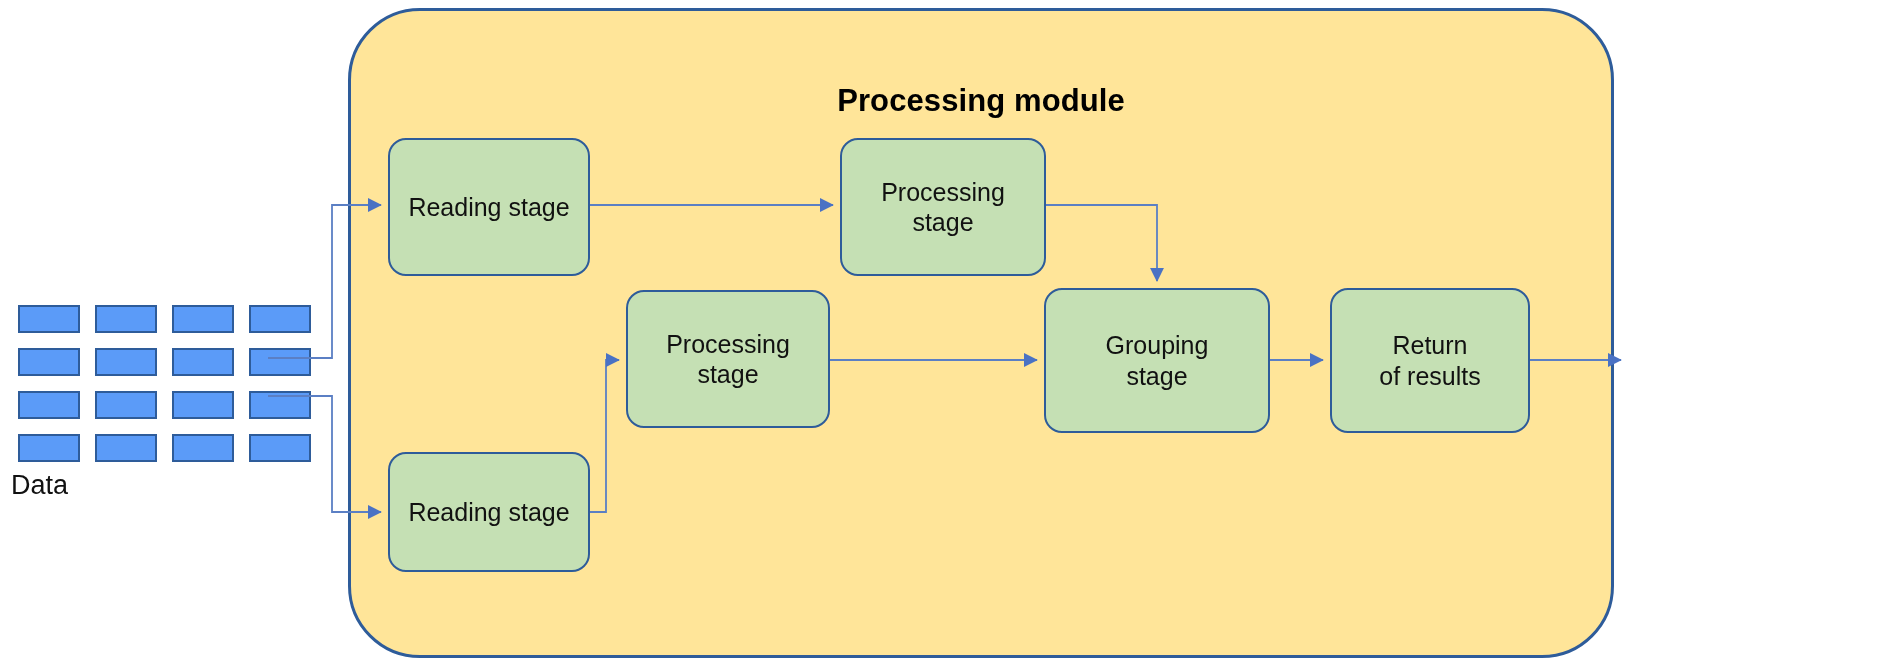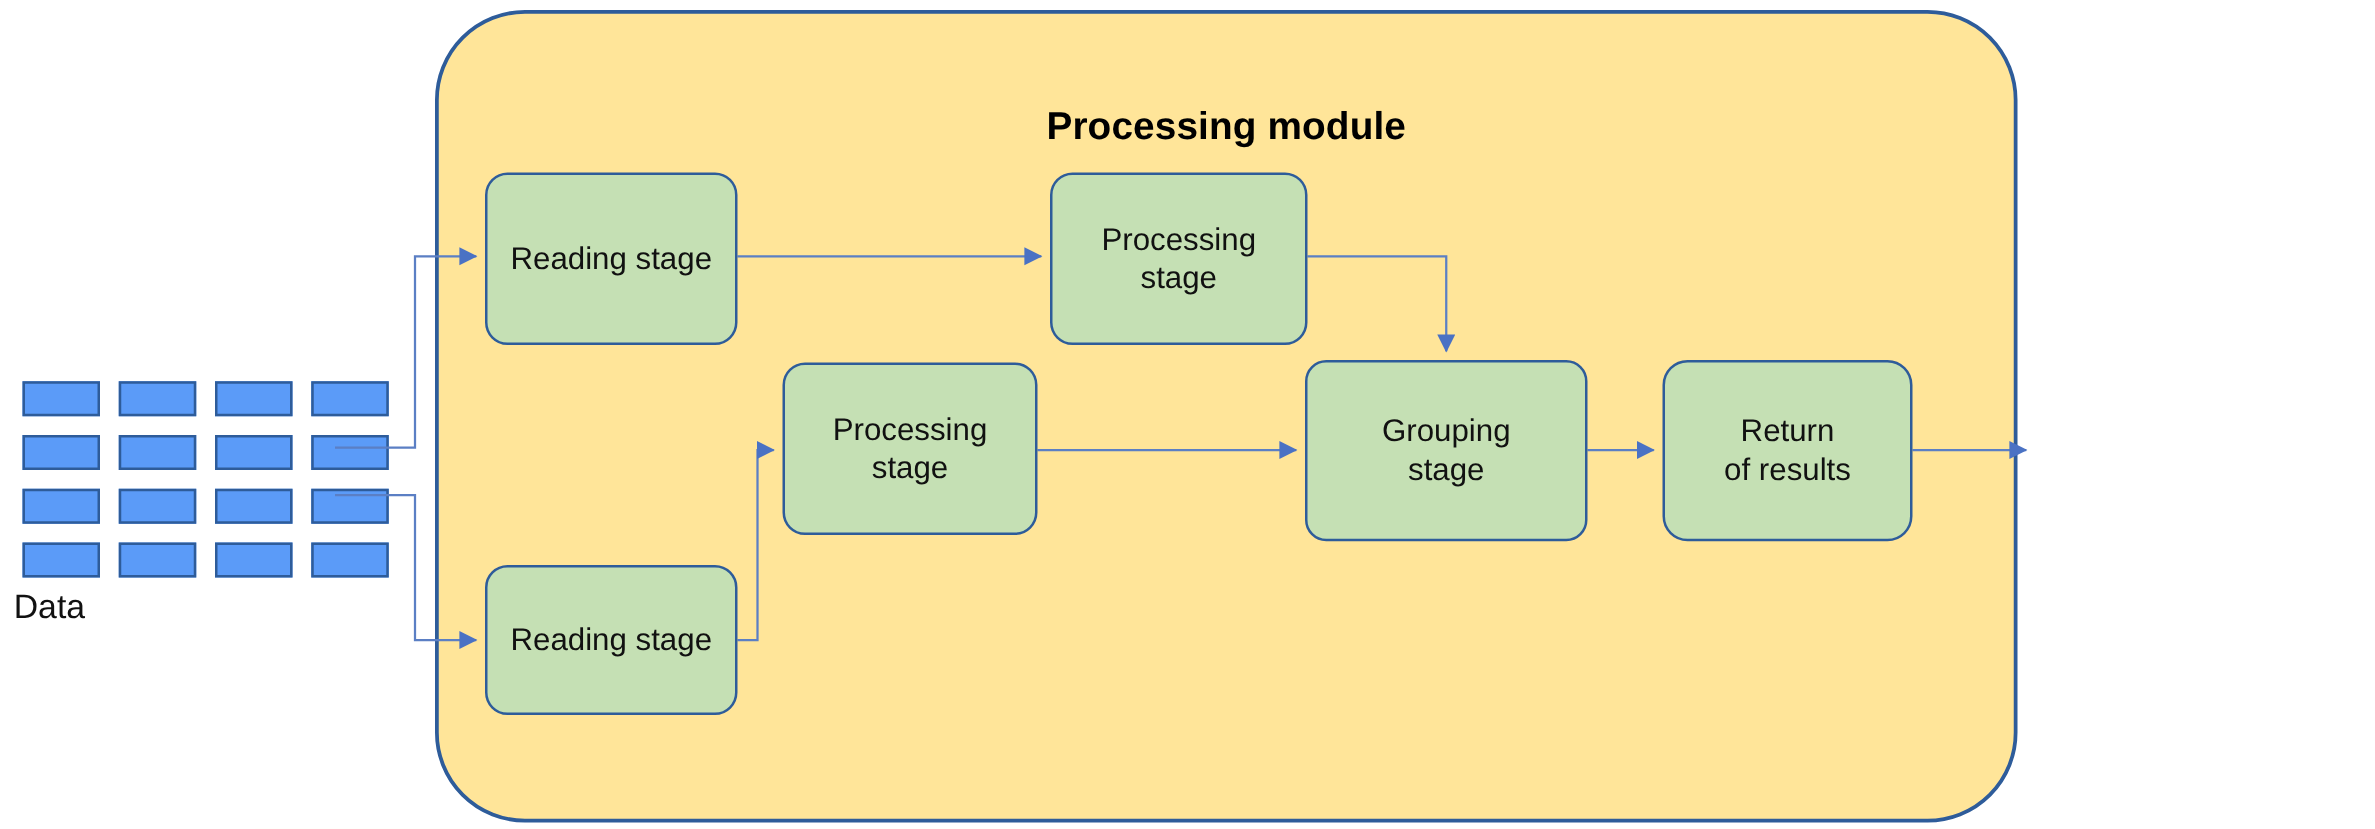--- a/index.html
+++ b/index.html
@@ -70,22 +70,22 @@
   .node.users {
     background: #adb9ca;
     border-radius: 16px;
   }
 
   
   #node-reading-top     { left: 388px;  top: 138px; width: 202px; height: 138px; }
   #node-reading-bottom  { left: 388px;  top: 452px; width: 202px; height: 120px; }
   #node-proc-top        { left: 840px;  top: 138px; width: 206px; height: 138px; }
   #node-proc-bottom     { left: 626px;  top: 290px; width: 204px; height: 138px; }
-  #node-grouping        { left: 1044px; top: 288px; width: 226px; height: 145px; border-radius: 17px; }
-  #node-return          { left: 1330px; top: 288px; width: 200px; height: 145px; border-radius: 20px; }
+  #node-grouping        { left: 1044px; top: 288px; width: 226px; height: 145px; }
+  #node-return          { left: 1330px; top: 288px; width: 200px; height: 145px; }
   #node-users           { left: 1628px; top: 275px; width: 268px; height: 170px; }
 
   
   .data-grid {
     position: absolute;
     left: 18px;
     top: 305px;
     display: grid;
     grid-template-columns: repeat(4, 62px);
     grid-template-rows: repeat(4, 28px);

